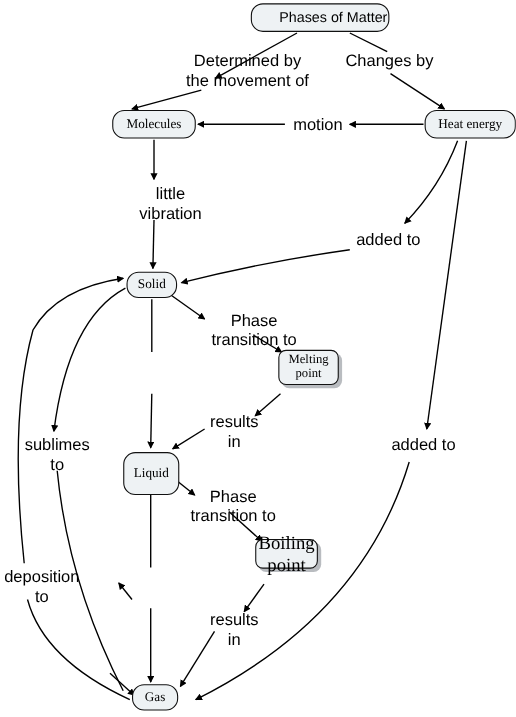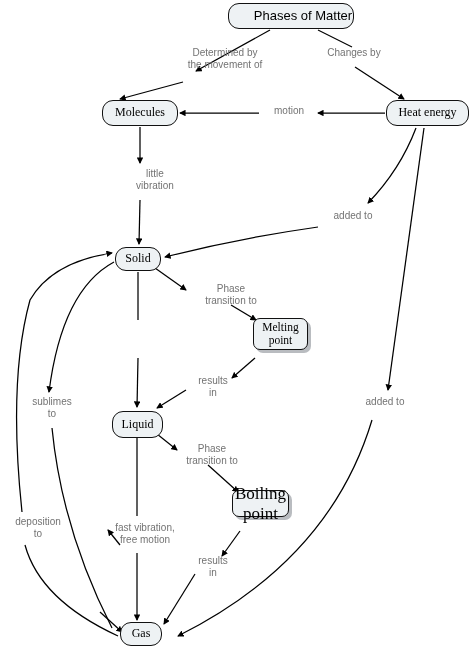--- a/index.html
+++ b/index.html
@@ -47,22 +47,22 @@
   }
   .node.rounded {
     border-radius: 7px;
   }
   .node.shadowed {
     box-shadow: 3px 3px 0px 0px #b9bcc0;
   }
   .edge-label {
     position: absolute;
     font-family: "Liberation Sans", sans-serif;
-    font-size: 10px;
-    color: #737373;
+    font-size: 15px;
+    color: #000000;
     text-align: center;
     line-height: 1.18;
     white-space: pre;
     z-index: 4;
   }
 </style>
 </head>
 <body>
 
 <div id="canvas">
@@ -139,21 +139,21 @@
 
   <div class="node pill serif" style="left:102px; top:100px; width:76px; height:26px; font-size:12px;">Molecules</div>
 
   <div class="node pill serif" style="left:386px; top:100px; width:83px; height:26px; font-size:12px;">Heat energy</div>
 
   <div class="node pill serif" style="left:115px; top:247px; width:46px; height:24px; font-size:12px;">Solid</div>
 
   <div class="node rounded serif shadowed" style="left:253px; top:318px; width:55px; height:32px; font-size:11.5px; white-space:pre;">Melting
 point</div>
 
-  <div class="node pill serif" style="left:112px; top:411px; width:51px; height:27px; font-size:12px;">Liquid</div>
+  <div class="node pill serif" style="left:112px; top:411px; width:51px; height:39px; font-size:12px;">Liquid</div>
 
   <div class="node rounded serif shadowed" style="left:232px; top:490px; width:57px; height:27px; font-size:17px; white-space:pre;">Boiling
 point</div>
 
   <div class="node pill serif" style="left:120px; top:622px; width:42px; height:24px; font-size:12px;">Gas</div>
 
   <div class="edge-label" style="left:166px; top:47px; width:118px;">Determined by
 the movement of</div>
 
   <div class="edge-label" style="left:314px; top:47px; width:80px;">Changes by</div>
@@ -176,19 +176,17 @@
 to</div>
 
   <div class="edge-label" style="left:355px; top:396px; width:60px;">added to</div>
 
   <div class="edge-label" style="left:170px; top:443px; width:84px;">Phase
 transition to</div>
 
   <div class="edge-label" style="left:3px; top:516px; width:70px;">deposition
 to</div>
 
-  <div class="edge-label" style="left:99px; top:522px; width:92px;">fast vibration,
-free motion</div>
 
   <div class="edge-label" style="left:188px; top:555px; width:50px;">results
 in</div>
 
 </div>
 
 </body></html>

